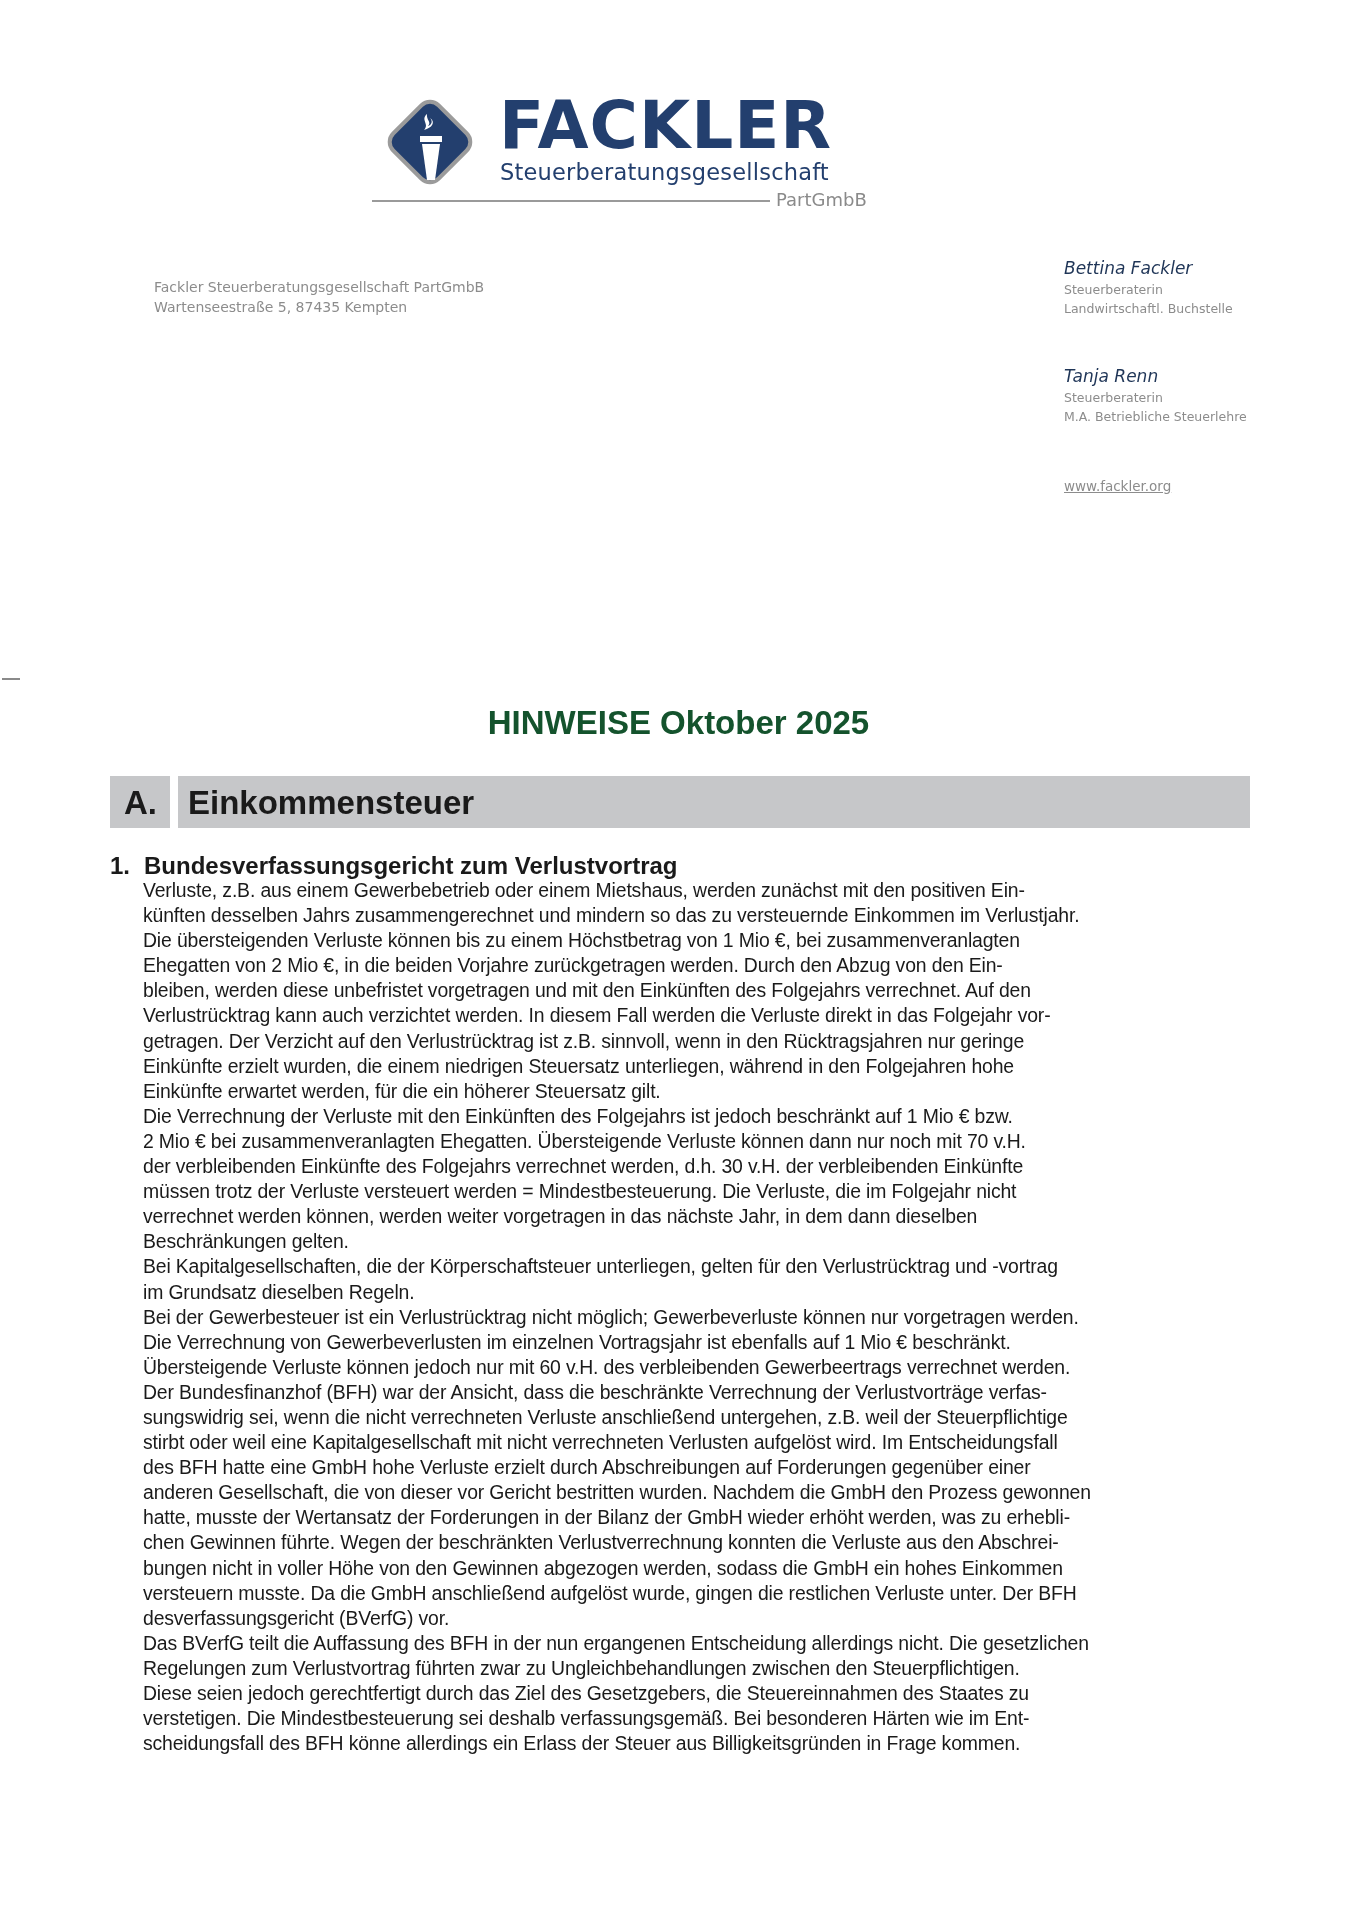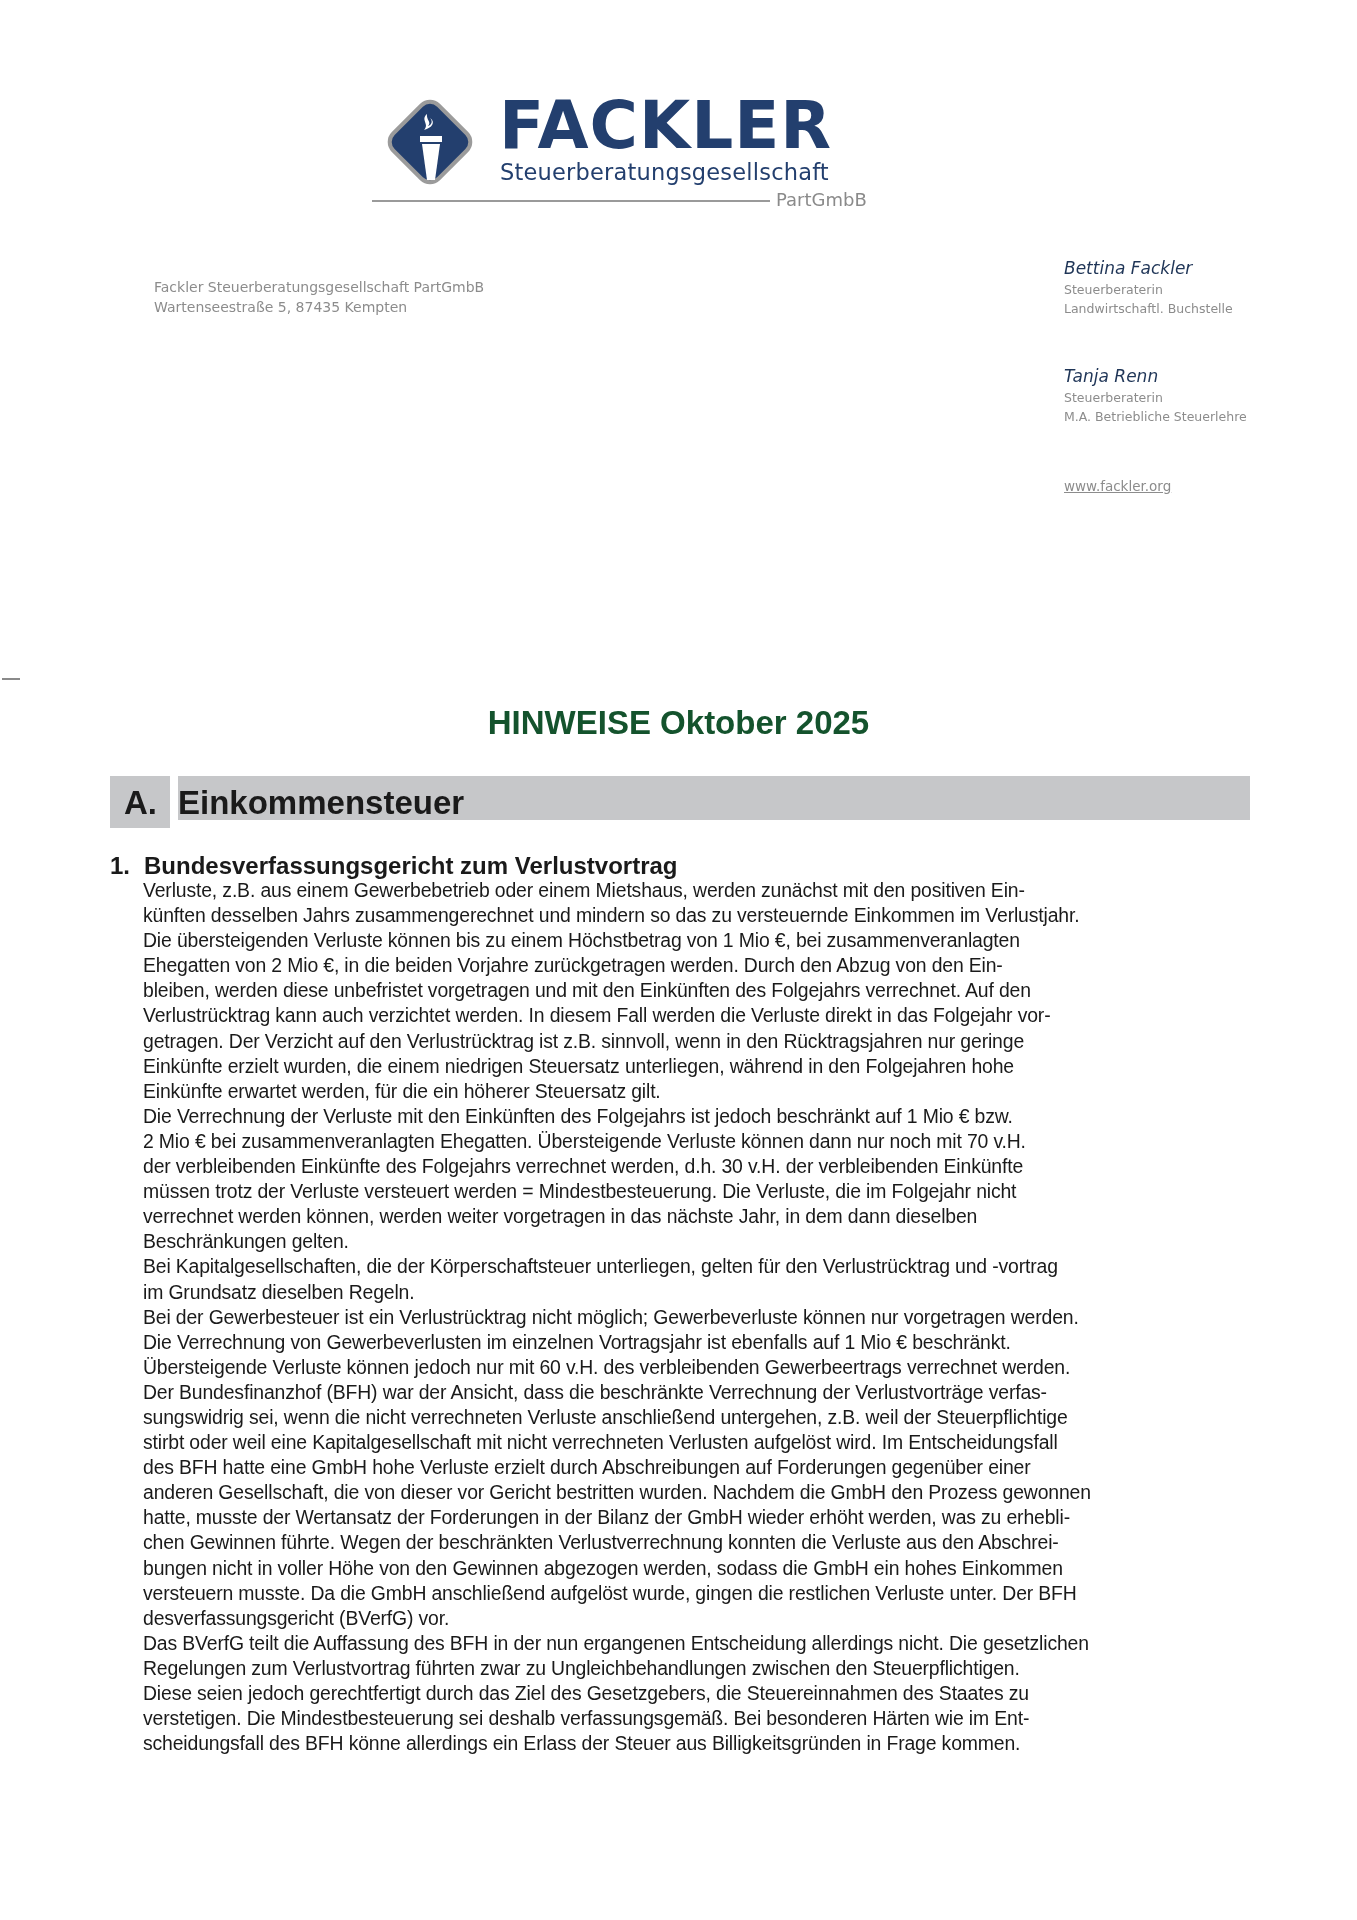--- a/index.html
+++ b/index.html
@@ -19,21 +19,21 @@
     .partner-name { font-size: 17px; color: #1f3557; line-height: 24px; font-style: italic; }
     .partner-line { font-size: 12.5px; color: #8c8c8c; line-height: 19px; }
     .website { font-size: 13.5px; color: #8c8c8c; text-decoration: underline; line-height: 20px; display: inline-block; margin-top: 4px; }
 
     .margin-mark { position: absolute; left: 2px; top: 678px; width: 18px; height: 2px; background: #8a8a8a; }
 
     .doc-title { position: absolute; left: 0; right: 0; top: 702px; text-align: center; font-family: "Liberation Sans", sans-serif; font-weight: bold; font-size: 33px; color: #14532d; line-height: 42px; padding-left: 0; }
 
     .section-bar { position: absolute; left: 110px; top: 776px; width: 1140px; height: 52px; }
     .section-letter { position: absolute; left: 0; top: 0; width: 60px; height: 52px; background: #c6c7c9; font-weight: bold; font-size: 33px; line-height: 54px; padding-left: 14px; box-sizing: border-box; color: #1a1a1a; }
-    .section-title { position: absolute; left: 68px; top: 0; right: 0; height: 44px; background: #c6c7c9; font-weight: bold; font-size: 33px; line-height: 54px; box-sizing: border-box; color: #1a1a1a; }
+    .section-title { position: absolute; left: 68px; top: 0; right: 0; height: 52px; background: #c6c7c9; font-weight: bold; font-size: 33px; line-height: 54px; padding-left: 10px; box-sizing: border-box; color: #1a1a1a; }
 
     .item-heading { position: absolute; left: 110px; top: 851px; font-weight: bold; font-size: 24px; line-height: 30px; color: #1a1a1a; }
     .item-num { display: inline-block; width: 34px; }
 
     .body-text { position: absolute; left: 143px; top: 878px; width: 1130px; font-family: "Liberation Sans", sans-serif; font-size: 19.4px; line-height: 25.1px; color: #1a1a1a; letter-spacing: -0.15px; }
     .body-text .line { white-space: nowrap; display: block; }
   </style>
 </head>
 <body>
 

